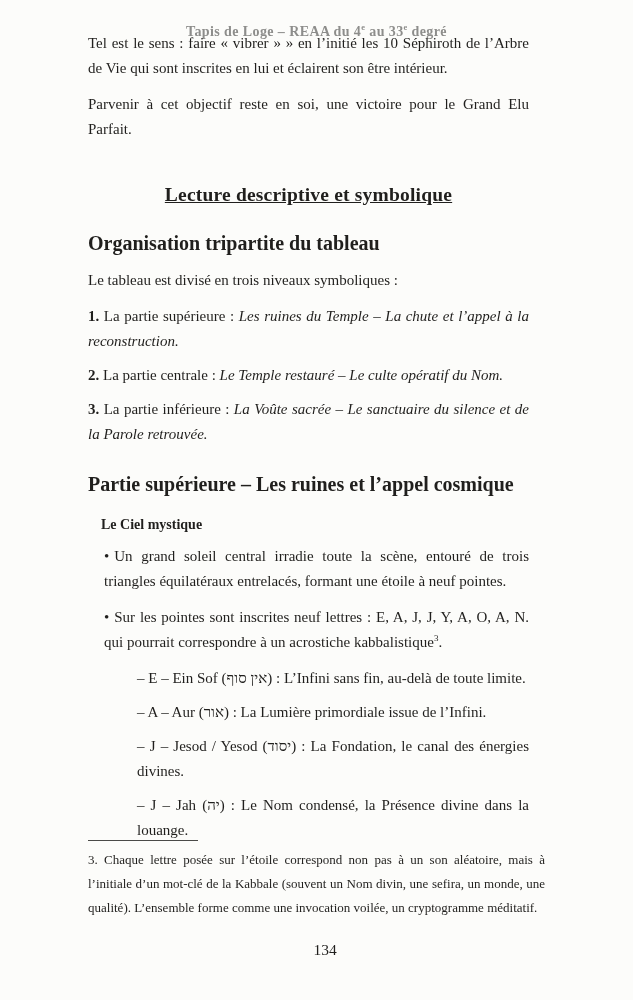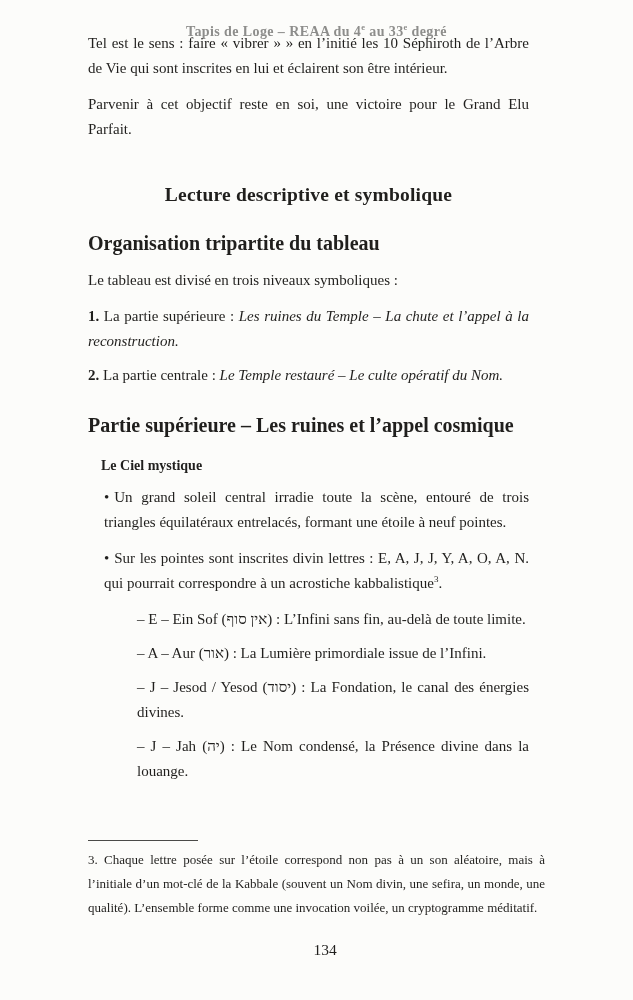--- a/index.html
+++ b/index.html
@@ -32,20 +32,21 @@
   }
   .para{margin:11px 0;}
   .para.first{margin-top:31px;}
   .h1{
     font-size:19.5px;
     font-weight:bold;
     text-align:center;
     margin-top:42px;
     margin-bottom:26px;
     letter-spacing:0.2px;
+    text-decoration:underline;
   }
   .h2{
     font-size:20px;
     font-weight:bold;
     margin-top:26px;
     margin-bottom:13px;
   }
   .h3{
     font-size:14px;
     font-weight:bold;
@@ -89,24 +90,25 @@
 <div class="page">
   <div class="runhead"><span>Tapis de Loge – REAA du 4</span><span class="sup">e</span><span> au 33</span><span class="sup">e</span><span> degré</span></div>
   <div class="content">
       <div class="para first"><span>Tel est le sens : faire « vibrer » » en l’initié les 10 Séphiroth de l’Arbre de Vie qui sont inscrites en lui et éclairent son être intérieur.</span></div>
       <div class="para"><span>Parvenir à cet objectif reste en soi, une victoire pour le Grand Elu Parfait.</span></div>
       <div class="h1"><span>Lecture descriptive et symbolique</span></div>
       <div class="h2"><span>Organisation tripartite du tableau</span></div>
       <div class="para"><span>Le tableau est divisé en trois niveaux symboliques :</span></div>
       <div class="numitem"><span class="b">1.</span><span> La partie supérieure : </span><span class="i">Les ruines du Temple – La chute et l’appel à la reconstruction.</span></div>
       <div class="numitem"><span class="b">2.</span><span> La partie centrale : </span><span class="i">Le Temple restauré – Le culte opératif du Nom.</span></div>
+      <div class="numitem"><span class="b">3.</span><span> La partie inférieure : </span><span class="i">La Voûte sacrée – Le sanctuaire du silence et de la Parole retrouvée.</span></div>
       <div class="h2"><span>Partie supérieure – Les ruines et l’appel cosmique</span></div>
       <div class="h3"><span>Le Ciel mystique</span></div>
       <div class="bullet"><span class="marker">•</span><span>Un grand soleil central irradie toute la scène, entouré de trois triangles équilatéraux entrelacés, formant une étoile à neuf pointes.</span></div>
-      <div class="bullet"><span class="marker">•</span><span>Sur les pointes sont inscrites divin lettres : E, A, J, J, Y, A, O, A, N. qui pourrait correspondre à un acrostiche kabbalistique</span><span class="sup">3</span><span>.</span></div>
+      <div class="bullet"><span class="marker">•</span><span>Sur les pointes sont inscrites neuf lettres : E, A, J, J, Y, A, O, A, N. qui pourrait correspondre à un acrostiche kabbalistique</span><span class="sup">3</span><span>.</span></div>
       <div class="dash"><span>– E – Ein Sof (אין סוף) : L’Infini sans fin, au-delà de toute limite.</span></div>
       <div class="dash"><span>– A – Aur (אור) : La Lumière primordiale issue de l’Infini.</span></div>
       <div class="dash"><span>– J – Jesod / Yesod (יסוד) : La Fondation, le canal des énergies divines.</span></div>
       <div class="dash"><span>– J – Jah (יה) : Le Nom condensé, la Présence divine dans la louange.</span></div>
     </div>
   <div class="footnote">
     <div class="fn-rule"></div>
     <div class="fn-text"><span>3. Chaque lettre posée sur l’étoile correspond non pas à un son aléatoire, mais à l’initiale d’un mot-clé de la Kabbale (souvent un Nom divin, une sefira, un monde, une qualité). L’ensemble forme comme une invocation voilée, un cryptogramme méditatif.</span></div>
   </div>
   <div class="pagenum">134</div>

